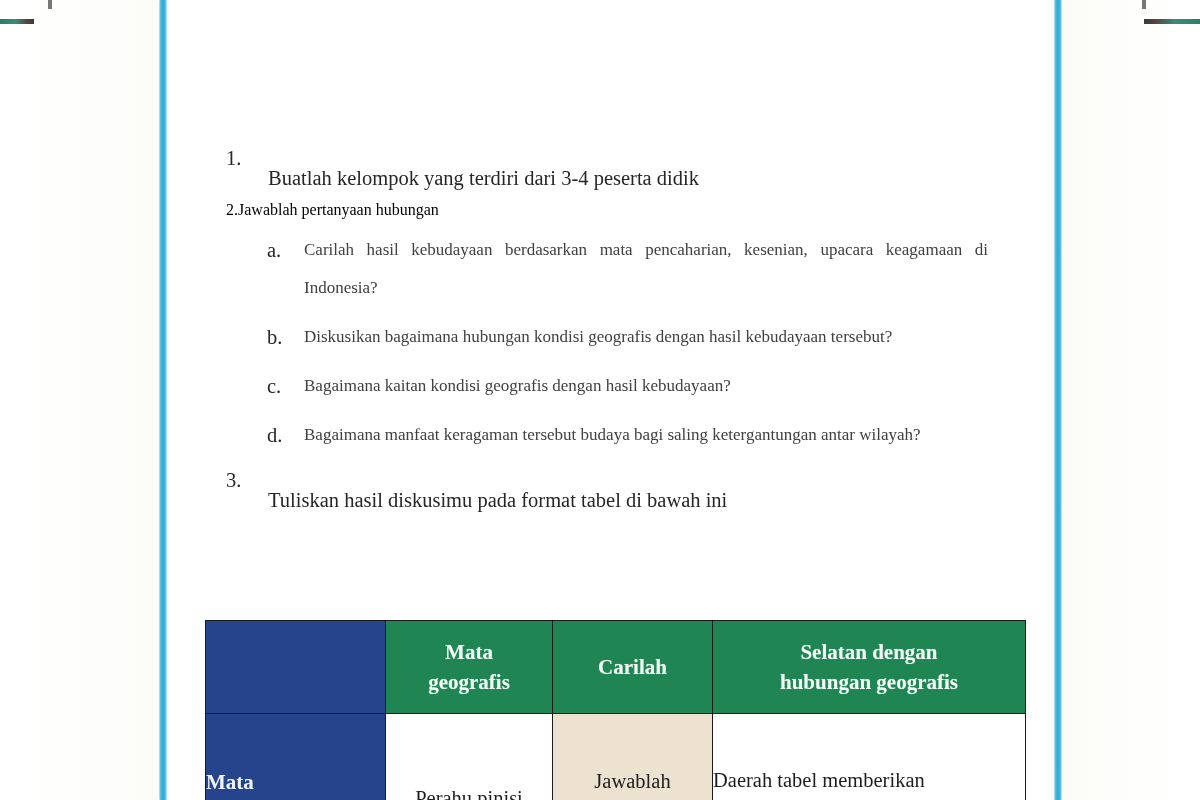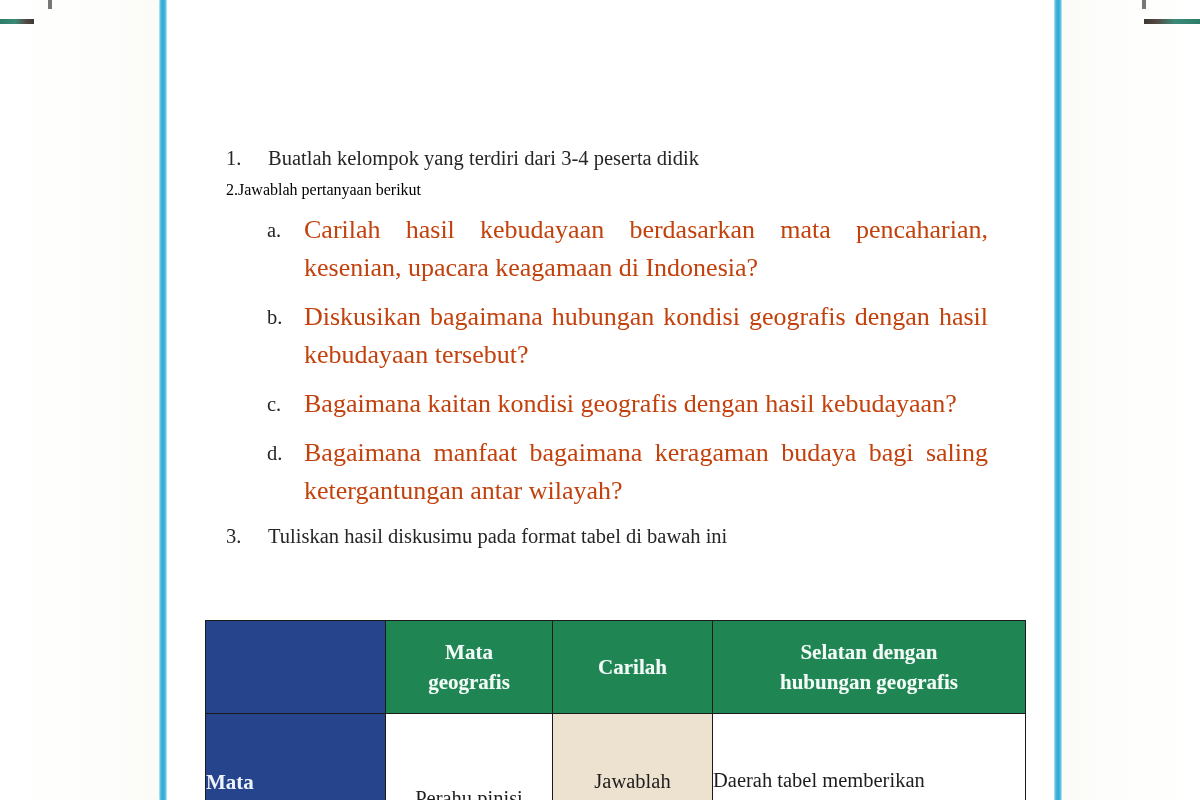--- a/index.html
+++ b/index.html
@@ -97,20 +97,21 @@
     flex: 0 0 42px;
     font-size: 20.5px;
     line-height: 31px;
     color: #262626;
   }
   .li1 > .body {
     flex: 1 1 auto;
     font-size: 20.5px;
     line-height: 31px;
     color: #262626;
+    margin-top: 20px;
   }
 
   
   .list-l2 {
     margin-top: 12px;
     margin-left: 41px;
     width: 721px;
   }
   .li2 {
     display: flex;
@@ -118,23 +119,23 @@
     margin-bottom: 11px;
   }
   .li2 > .marker {
     flex: 0 0 37px;
     font-size: 20.5px;
     line-height: 38px;
     color: #262626;
   }
   .li2 > .body {
     flex: 1 1 auto;
-    font-size: 26px;
+    font-size: 17px;
     line-height: 38px;
-    color: #c2410c;
+    color: #404040;
   }
   .li2 > .body.justified {
     text-align: justify;
     text-align-last: left;
   }
 
   .li1.last { margin-top: 10px; }
 
   
   .tbl-wrap {
@@ -235,39 +236,39 @@
     <ol class="list-l1" style="list-style:none;margin:0;padding:0;">
 
       <li class="li1">
         <span class="marker">1.</span>
         <span class="body">Buatlah kelompok yang terdiri dari 3-4 peserta didik</span>
       </li>
 
       <li class="li1" style="display:block;">
         <div style="display:flex;align-items:flex-start;">
           <span class="marker">2.</span>
-          <span class="body">Jawablah pertanyaan berikut</span>
+          <span class="body">Jawablah pertanyaan hubungan</span>
         </div>
 
         <ol class="list-l2" style="list-style:none;padding:0;">
           <li class="li2">
             <span class="marker">a.</span>
             <span class="body justified">Carilah hasil kebudayaan berdasarkan mata pencaharian, kesenian, upacara keagamaan di Indonesia?</span>
           </li>
           <li class="li2">
             <span class="marker">b.</span>
             <span class="body justified">Diskusikan bagaimana hubungan kondisi geografis dengan hasil kebudayaan tersebut?</span>
           </li>
           <li class="li2">
             <span class="marker">c.</span>
             <span class="body">Bagaimana kaitan kondisi geografis dengan hasil kebudayaan?</span>
           </li>
           <li class="li2">
             <span class="marker">d.</span>
-            <span class="body justified">Bagaimana manfaat bagaimana keragaman budaya bagi saling ketergantungan antar wilayah?</span>
+            <span class="body justified">Bagaimana manfaat keragaman tersebut budaya bagi saling ketergantungan antar wilayah?</span>
           </li>
         </ol>
       </li>
 
       <li class="li1 last">
         <span class="marker">3.</span>
         <span class="body">Tuliskan hasil diskusimu pada format tabel di bawah ini</span>
       </li>
 
     </ol>

